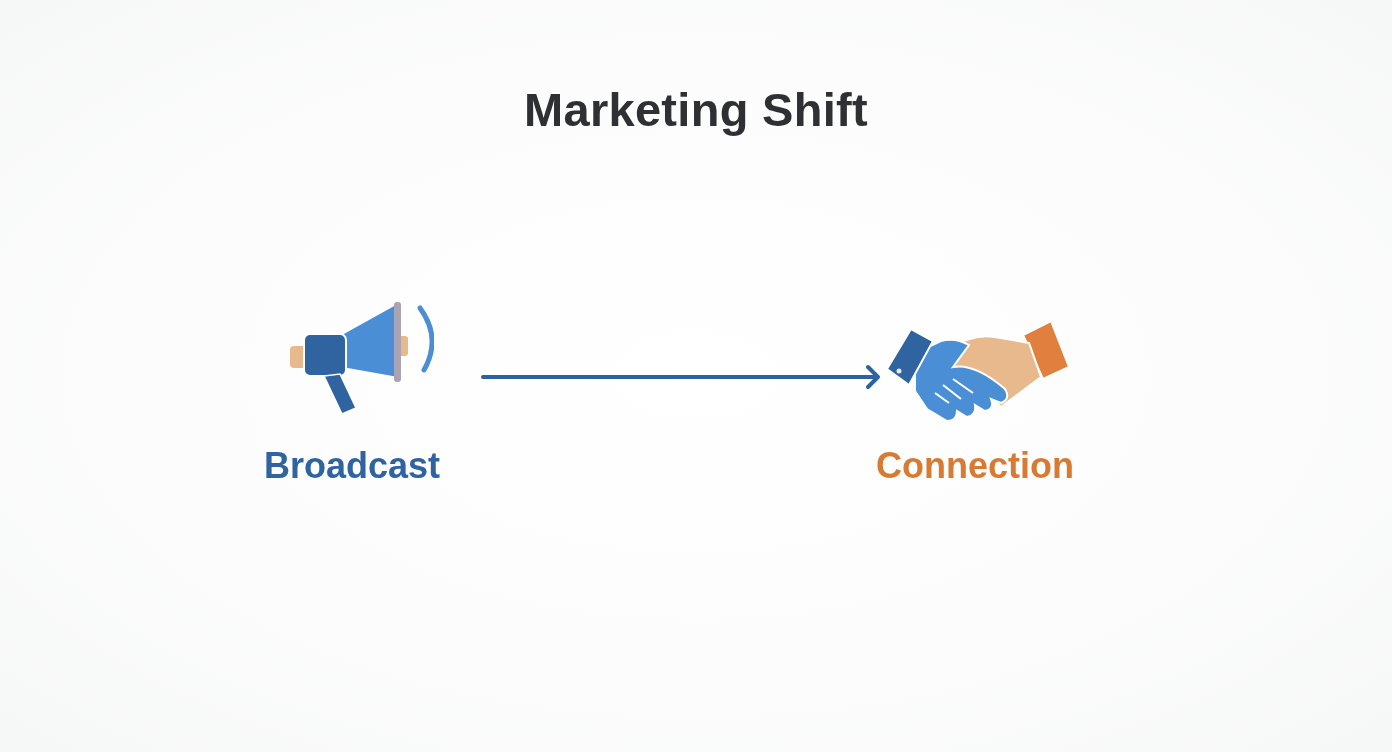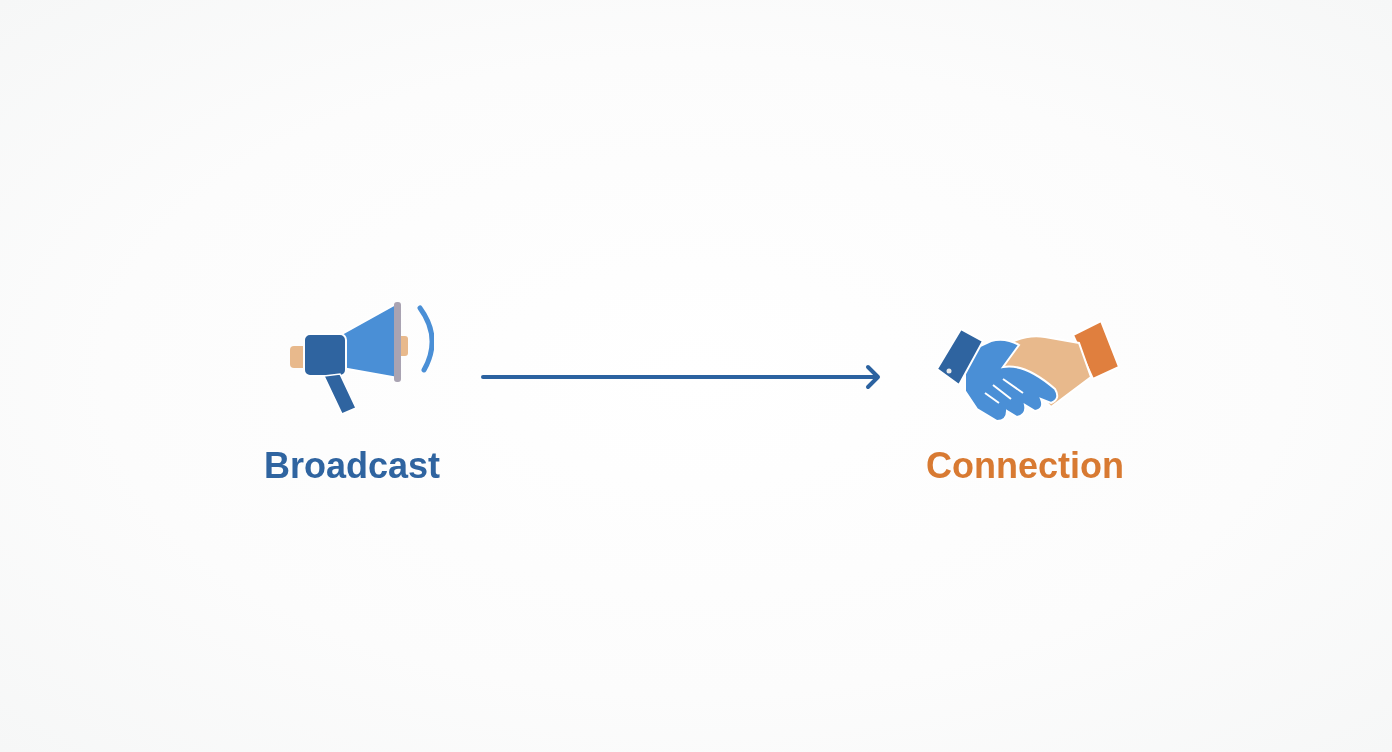--- a/index.html
+++ b/index.html
@@ -19,30 +19,31 @@
       color: #2f3033; letter-spacing: 0.3px;
     }
     .node { position: absolute; }
     .node .label {
       position: absolute; left: 0; width: 100%; text-align: center;
       font-size: 36px; font-weight: 700;
     }
     #broadcast { left: 252px; top: 290px; width: 200px; height: 200px; }
     #broadcast .icon { position: absolute; left: 32px; top: 6px; width: 150px; height: 120px; }
     #broadcast .label { top: 155px; }
-    #connection { left: 915px; top: 290px; width: 220px; height: 200px; }
+    #connection { left: 865px; top: 290px; width: 220px; height: 200px; }
     #connection .icon { position: absolute; left: 18px; top: 25px; width: 190px; height: 110px; }
     #connection .label { top: 155px; }
     .arrow { position: absolute; left: 478px; top: 362px; width: 410px; height: 30px; }
   </style>
 </head>
 <body>
 
 <div class="canvas">
 
+  <div class="title">Marketing Shift</div>
 
   <div class="node" id="broadcast">
     <svg class="icon" viewBox="0 0 150 120">
 
       <rect x="6" y="50" width="22" height="22" rx="4" fill="#e8b98c"></rect>
 
       <rect x="112" y="40" width="12" height="20" rx="3" fill="#e8b98c"></rect>
 
       <polygon points="58,38 112,8 114,82 58,72" fill="#4a8fd6" stroke="#ffffff" stroke-width="2"></polygon>
 

